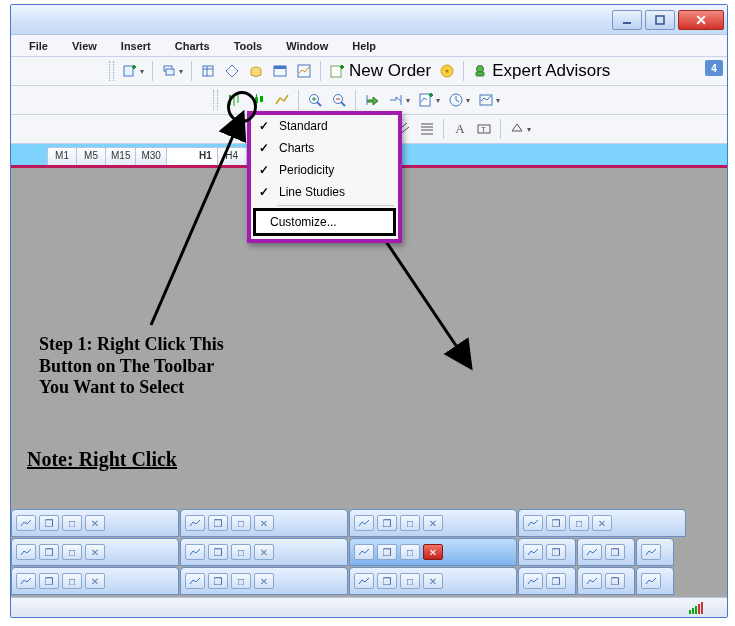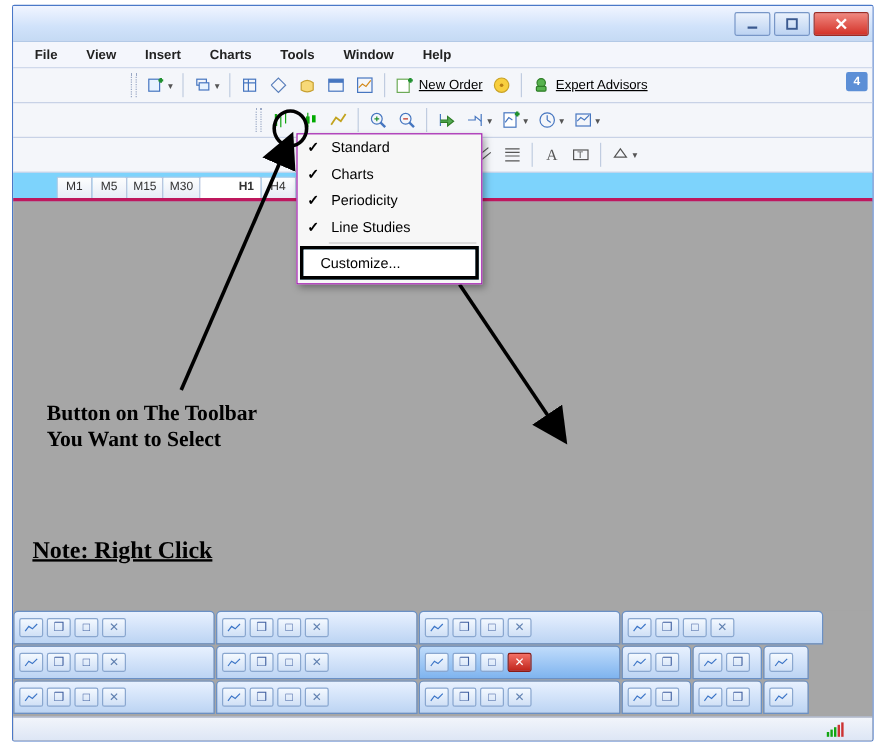--- a/index.html
+++ b/index.html
@@ -69,21 +69,21 @@
     border-left:1px dotted #9aa8c5; border-right:1px dotted #9aa8c5;
   }
   .tb-sep { width:1px; height:20px; background:#c0cce0; margin:0 4px; }
   .tbtn {
     min-width:22px; height:22px; margin:1px;
     display:flex; align-items:center; justify-content:center;
     border:1px solid transparent; border-radius:2px;
     padding:0 2px;
   }
   .tbtn svg { width:16px; height:16px; }
-  .tbtn .lbl { font-size:11px; margin-left:4px;text-decoration:underline; }
+  .tbtn .lbl { font-size:17px; margin-left:4px; }
   .tbtn .dd { margin-left:2px; font-size:8px; color:#555;}
 
   .periodtabs {
     background:#7dd3fc;
     border-bottom:3px solid #be185d;
     height:24px;
     display:flex; align-items:flex-end;
     padding-left:36px;
   }
   .periodtabs .tab {
@@ -103,42 +103,42 @@
     position:relative;
     overflow:hidden;
   }
 
   
   .ctxmenu {
     position:absolute;
     top:106px; left:236px;
     width:155px;
     background:#f7f7f7;
-    border:1px solid #a21caf;
+    border:4px solid #a21caf;
     box-shadow:2px 3px 6px rgba(0,0,0,.35);
     font-size:12px;
     z-index:50;
   }
   .ctxmenu .item {
     height:22px;
     display:flex; align-items:center;
     padding:0 8px 0 28px;
     position:relative;
     color:#000;
   }
   .ctxmenu .check::before {
     content:"✓";
     position:absolute; left:8px;
     font-weight:bold;
   }
   .ctxmenu .sep { height:1px; background:#ccc; margin:2px 4px 2px 26px; }
   .ctxmenu .customize-box {
     border:3px solid #000;
     margin:2px 2px 3px 2px;
-    background:#7dd3fc;
+    background:#eab308;
   }
   .ctxmenu .customize-box .item { background:#fff;}
   .customize-box .item { padding-left: 14px; }
 
   .annot { position:absolute; font-family:"Times New Roman",serif; color:#000; font-weight:bold; font-size:18px; z-index:40;}
   .annot .line { display:block; line-height:1.2; }
   .note { text-decoration: underline; font-family:"Times New Roman",serif; font-weight:bold; font-size:20px; color:#000;}
 
   
   .mdi-area {
@@ -457,20 +457,21 @@
     <div class="tab">M15</div>
     <div class="tab">M30</div>
     <div class="tab active">H1</div>
     <div class="tab">H4</div>
     <div class="tab">D</div>
   </div>
 
   <div class="workspace">
 
     <div class="annot" style="left:28px; top:166px;">
+      <span class="line">Step 1: Right Click This</span>
       <span class="line">Button on The Toolbar</span>
       <span class="line">You Want to Select</span>
     </div>
     <div class="annot" style="left:16px; top:280px;">
       <span class="note">Note: Right Click</span>
     </div>
 
     <div class="mdi-area">
       <div class="mdi-row">
         <div class="mdi-tab">

